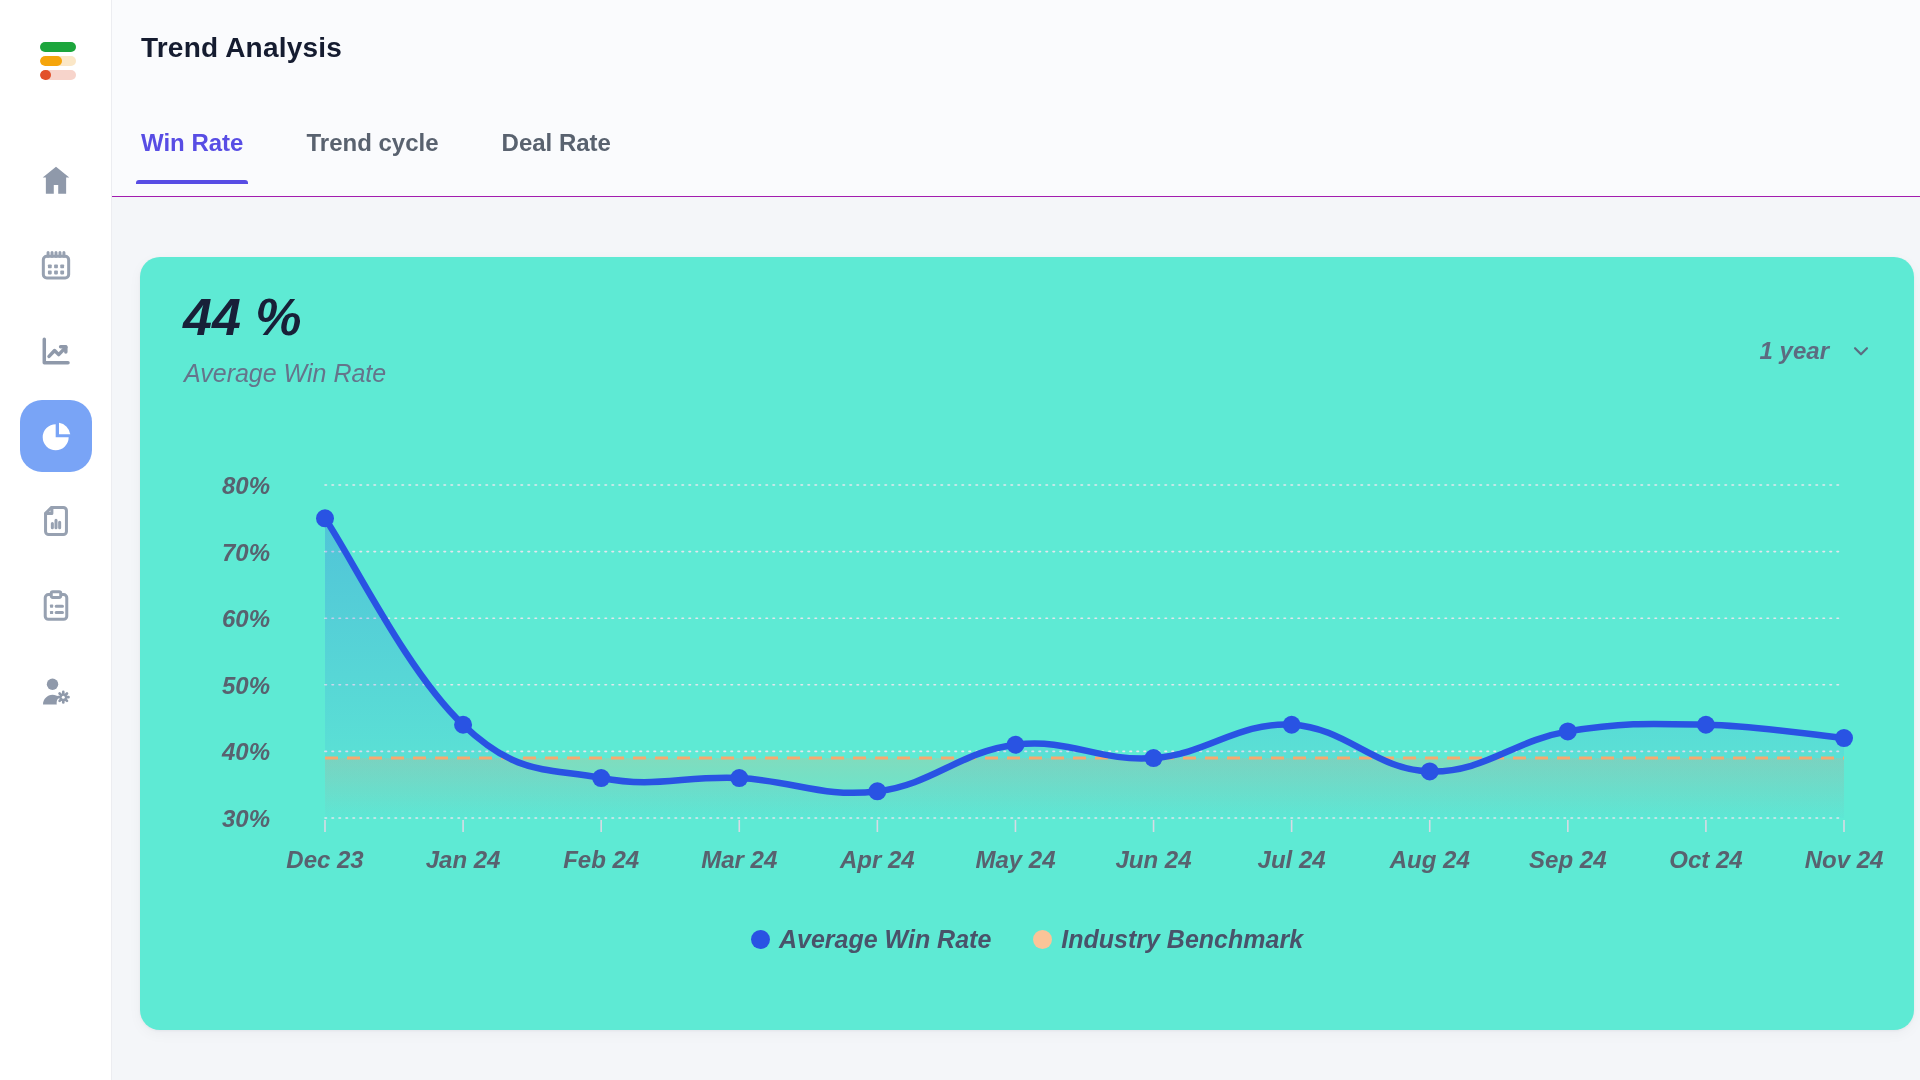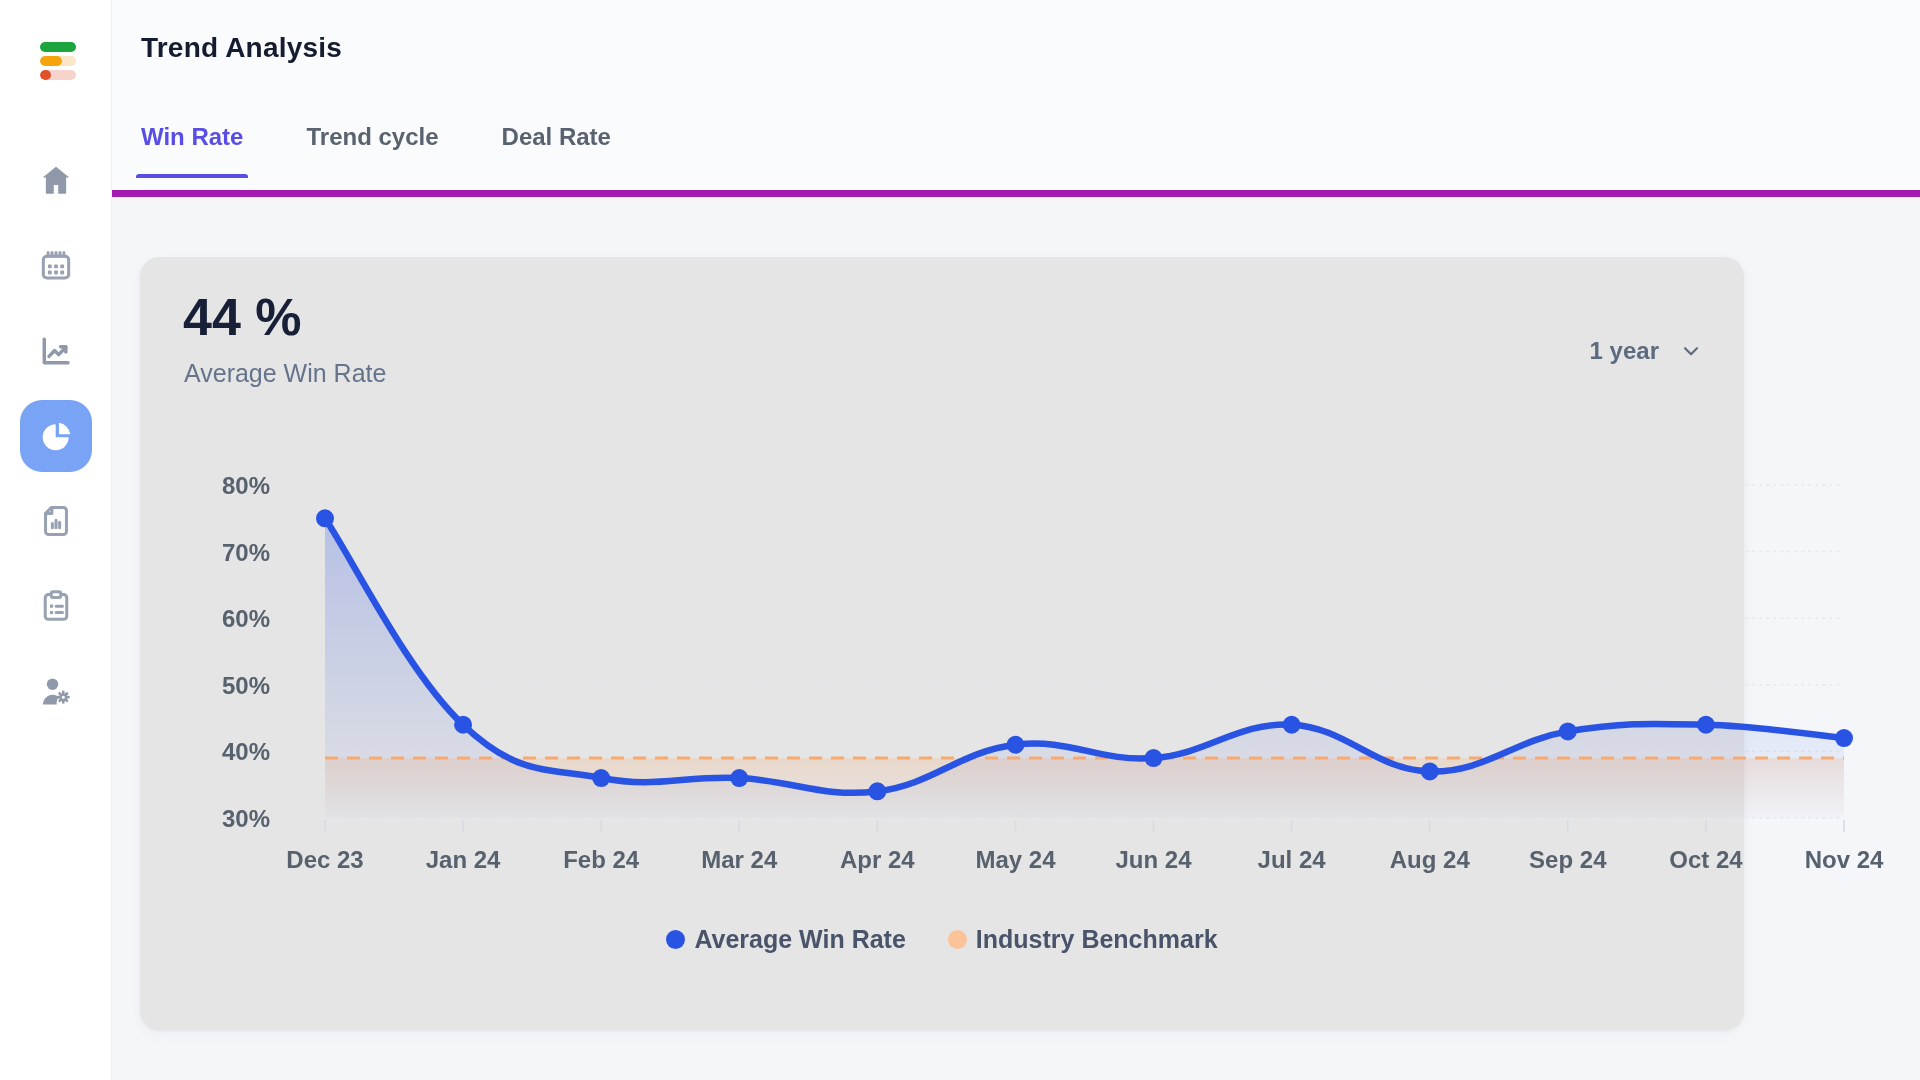--- a/index.html
+++ b/index.html
@@ -15,34 +15,34 @@
   .logo-fill { position:absolute; left:0; top:0; bottom:0; border-radius:6px; }
   .nav-item { position:absolute; left:20px; width:72px; height:72px;
     display:flex; align-items:center; justify-content:center;
     border-radius:22px; cursor:pointer; }
   .nav-item.active { background:#79a4f6; }
   .nav-item svg { width:38px; height:38px; }
 
   
   .main { margin-left:112px; width:1808px; height:1080px; background:#f4f6f9; }
   .main-header { position:relative; height:197px; background:#fafbfd;
-    border-bottom:7px solid #a21caf;text-align:right; }
+    border-bottom:1px solid #a21caf;text-align:right; }
   .page-title { position:absolute; left:29px; top:32px; font-size:28px;
     font-weight:700; color:#151c30; letter-spacing:.2px; }
   .tabs { position:absolute; left:29px; bottom:0; display:flex; gap:63px; }
   .tab { position:relative; font-size:24px; font-weight:600; color:#59626f;
     padding:0 5px 27px 5px; margin:12px -5px; cursor:pointer; }
   .tab.active { color:#584de4; }
   .tab.active::after { content:""; position:absolute; left:0; right:0; bottom:0;
     height:4px; background:#584de4; border-radius:3px 3px 0 0; }
 
   
-  .card { position:relative; margin:60px 6px 0 28px; width:1604px; height:773px;
-    background:#e5e5e5; border-radius:20px;
-    box-shadow:0 1px 3px rgba(15,23,42,.05), 0 4px 14px rgba(15,23,42,.04); }
+  .card { position:relative; margin:60px 6px 0 28px; width:1774px; height:773px;
+    background:#5eead4; border-radius:20px;
+    box-shadow:0 1px 3px rgba(15,23,42,.05), 0 4px 14px rgba(15,23,42,.04);font-style:italic; }
   .stat-value { position:absolute; left:43px; top:30px; font-size:52px;
     font-weight:800; color:#182038; }
   .stat-label { position:absolute; left:44px; top:102px; font-size:25px;
     color:#65748b; }
   .period { position:absolute; right:42px; top:80px; display:flex;
     align-items:center; gap:21px; cursor:pointer; }
   .period-label { font-size:24px; font-weight:600; color:#5c6b80; }
   .chart-svg { position:absolute; left:0; top:150px; }
   .chart-svg text { font-family:"Liberation Sans", sans-serif; }
 

